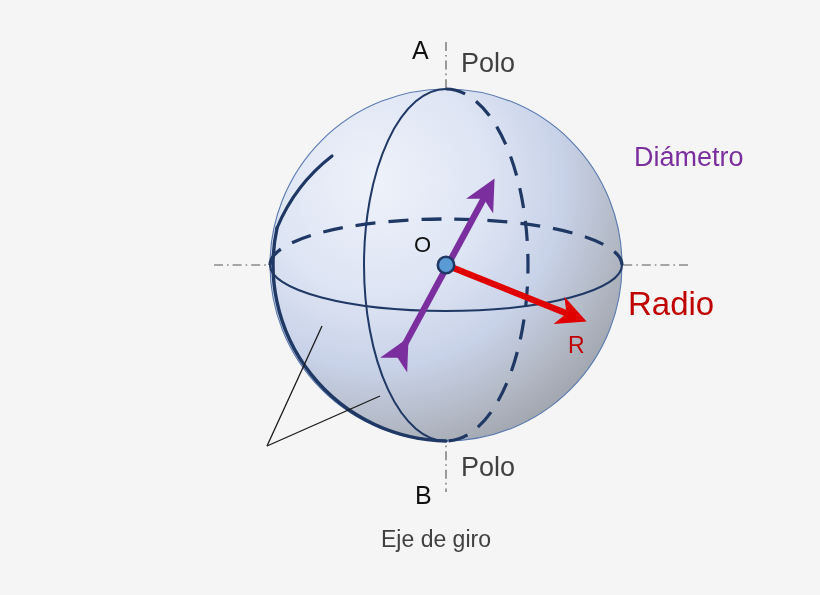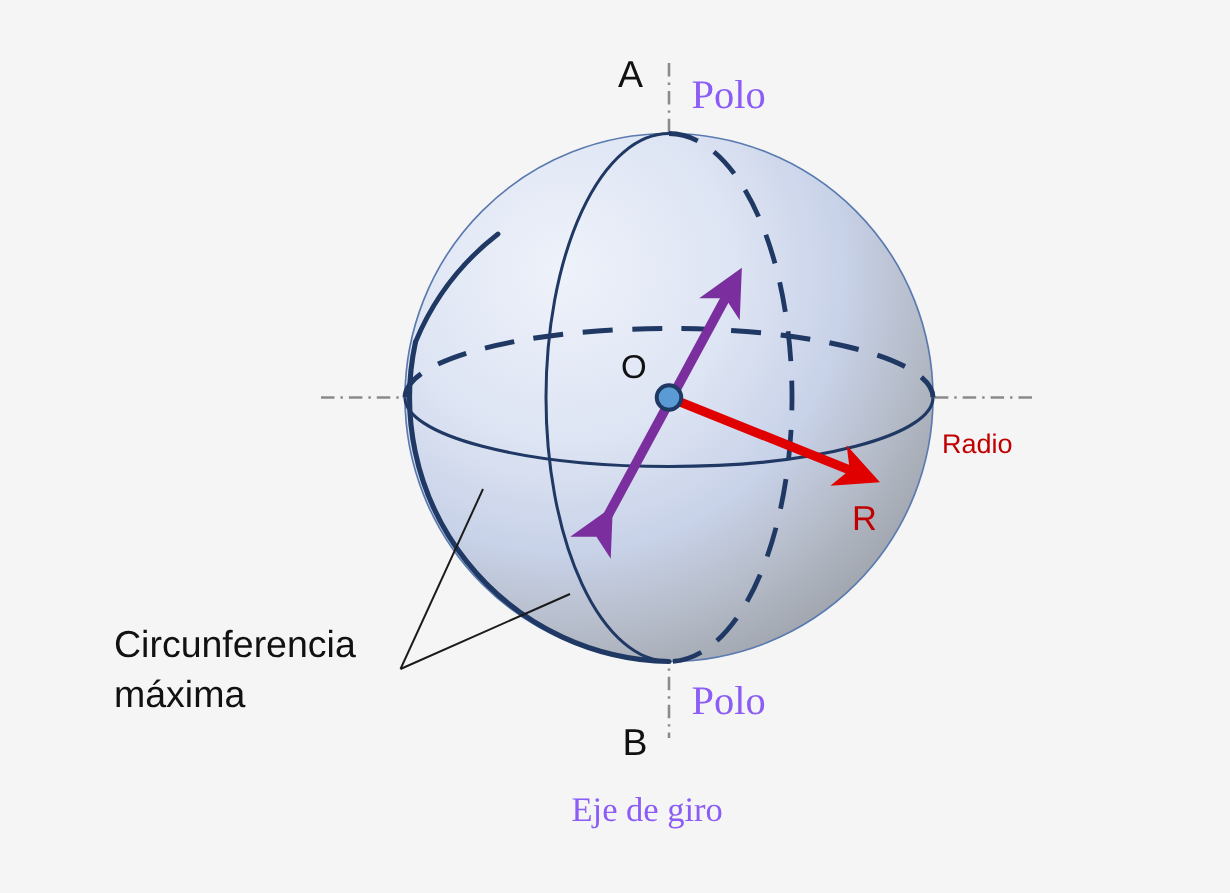--- a/index.html
+++ b/index.html
@@ -25,33 +25,33 @@
     top: 0;
     width: 820px;
     height: 595px;
   }
   .lbl {
     position: absolute;
     white-space: nowrap;
     font-family: "Liberation Sans", sans-serif;
     line-height: 1;
   }
-  .lbl-blue   { color: #8b5cf6; font-family: Liberation Serif, serif; }
+  .lbl-blue   { color: #404040; }
   .lbl-black  { color: #111111; }
   .lbl-purple { color: #7b2f9e; }
   .lbl-red    { color: #c00000; }
 
   #label-polo-top   { left: 461px; top: 50px;  font-size: 27px; }
   #label-polo-bottom{ left: 461px; top: 454px; font-size: 27px; }
   #label-eje        { left: 381px; top: 528px; font-size: 23px; }
   #label-a          { left: 412px; top: 38px;  font-size: 25px; }
   #label-b          { left: 415px; top: 483px; font-size: 25px; }
   #label-o          { left: 414px; top: 234px; font-size: 22px; }
   #label-diametro   { left: 634px; top: 144px; font-size: 27px; }
-  #label-radio      { left: 628px; top: 287px; font-size: 18px; }
+  #label-radio      { left: 628px; top: 287px; font-size: 33px; }
   #label-r          { left: 568px; top: 334px; font-size: 23px; }
   #label-circ {
     left: 76px; top: 414px;
     font-size: 25px;
     line-height: 1.3;
     white-space: normal;
     width: 210px;
   }
 </style>
 </head>
@@ -108,21 +108,18 @@
   </svg>
 
   <div class="lbl lbl-blue" id="label-polo-top">Polo</div>
   <div class="lbl lbl-blue" id="label-polo-bottom">Polo</div>
   <div class="lbl lbl-blue" id="label-eje">Eje de giro</div>
 
   <div class="lbl lbl-black" id="label-a">A</div>
   <div class="lbl lbl-black" id="label-b">B</div>
   <div class="lbl lbl-black" id="label-o">O</div>
 
+  <div class="lbl lbl-purple" id="label-diametro">Diámetro</div>
   <div class="lbl lbl-red" id="label-radio">Radio</div>
   <div class="lbl lbl-red" id="label-r">R</div>
 
-  <div class="lbl lbl-black" id="label-circ">
-    <span>Circunferencia</span><br>
-    <span>máxima</span>
-  </div>
 
 </div>
 
 </body></html>

